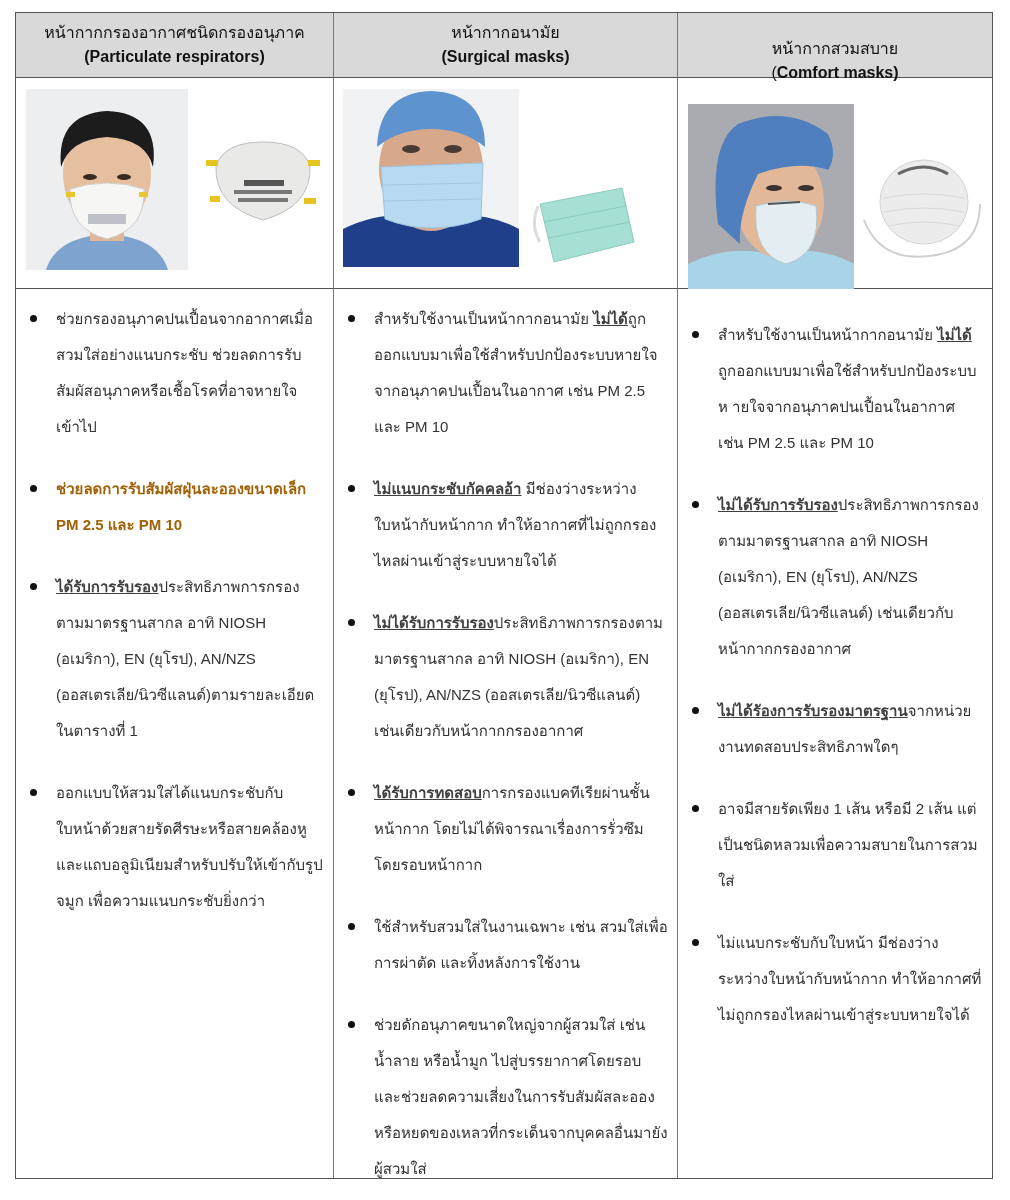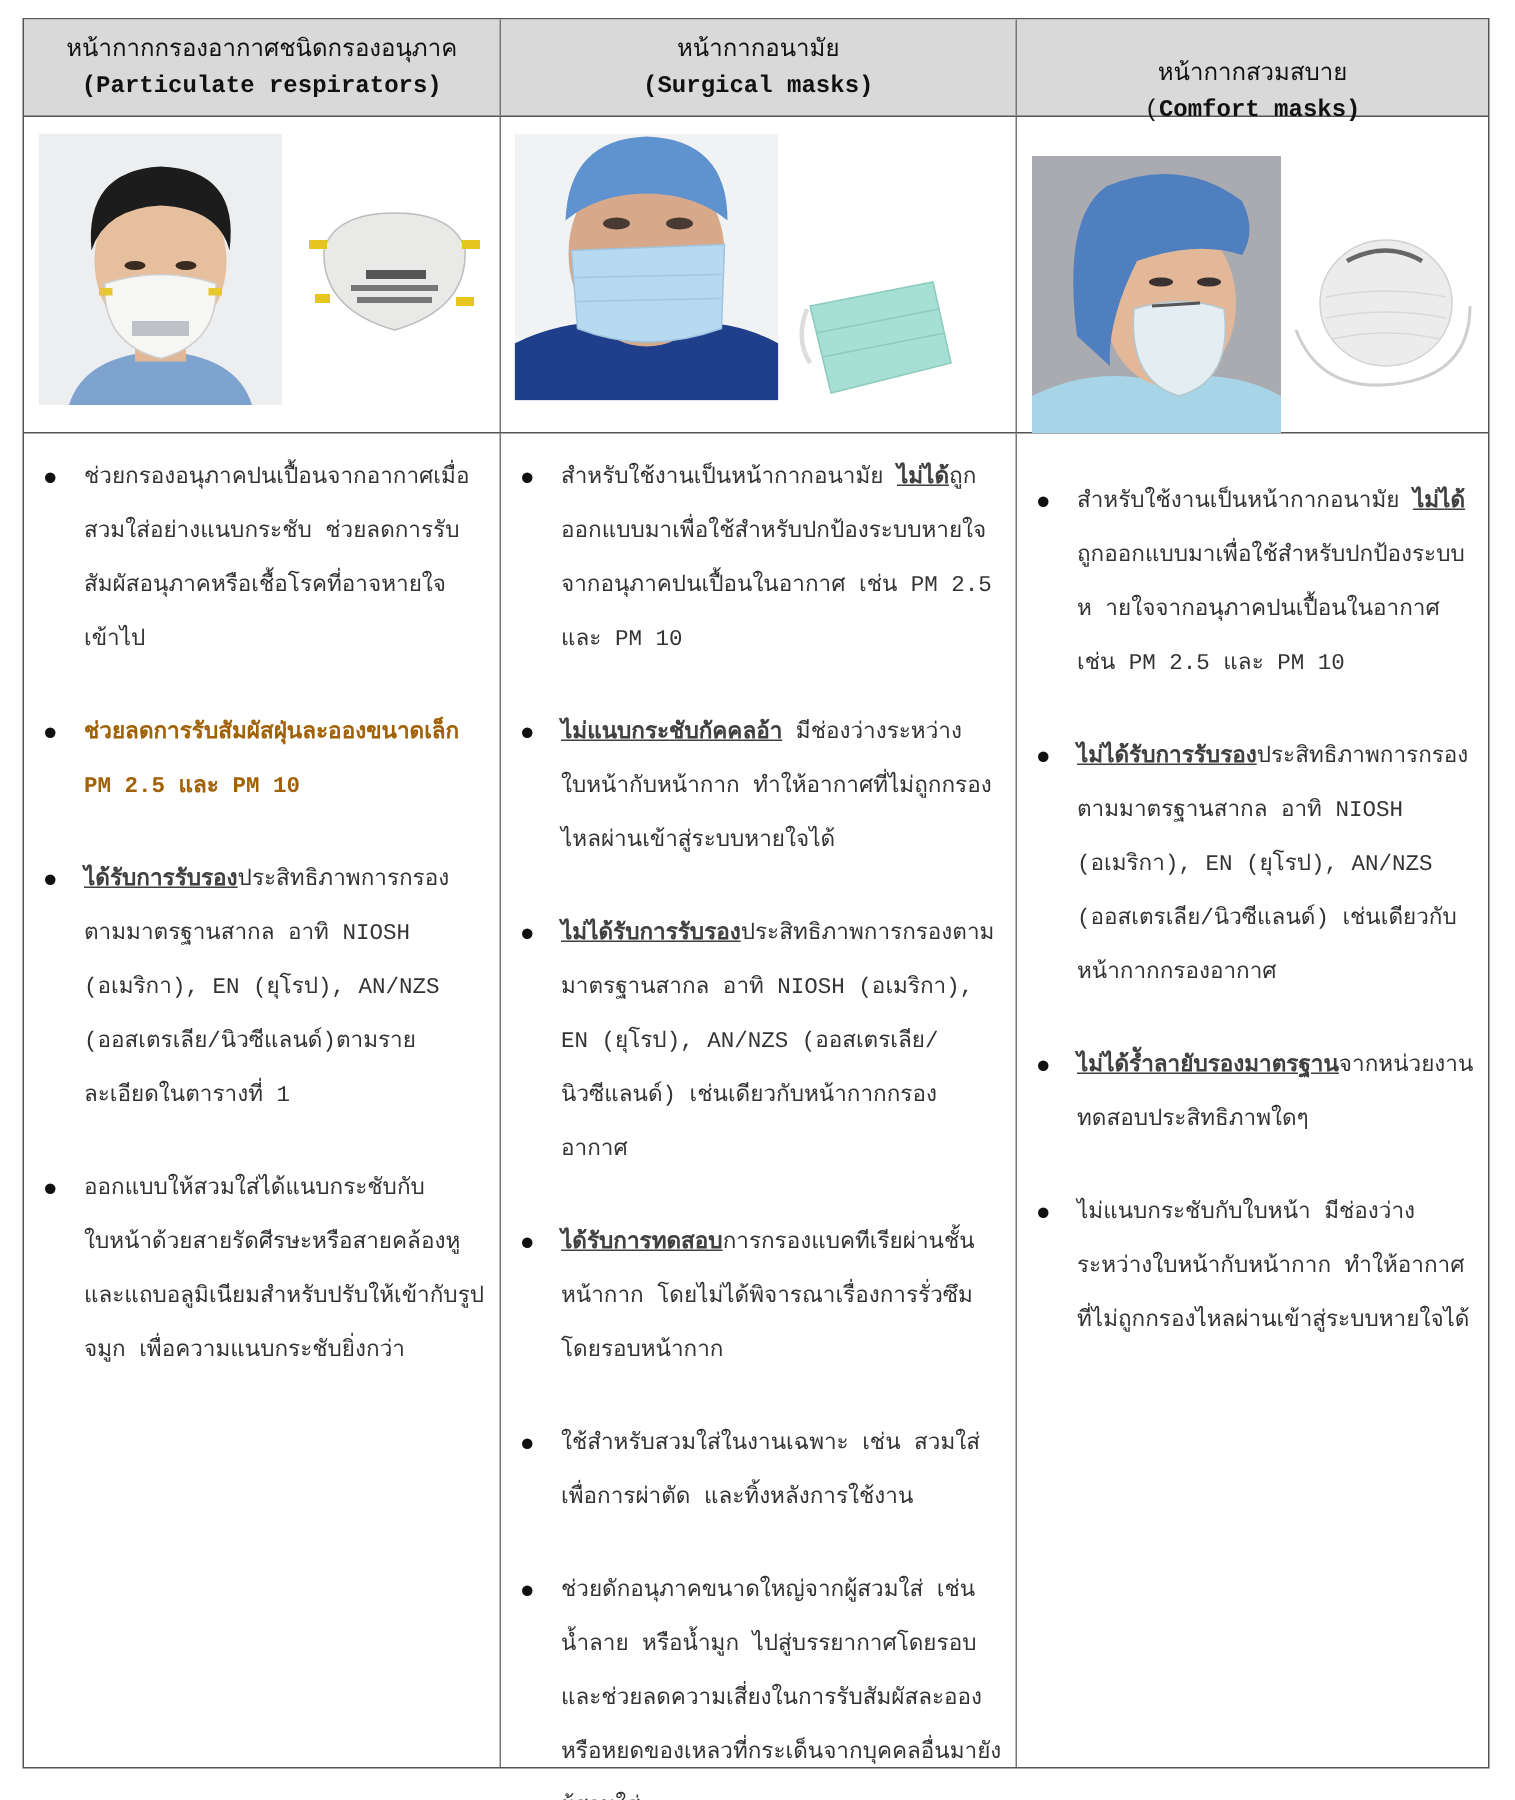--- a/index.html
+++ b/index.html
@@ -1,20 +1,20 @@
 <!DOCTYPE html>
 <html><head>
 <meta charset="utf-8">
 <style>
   html, body { margin: 0; padding: 0; background: #ffffff; }
   body { width: 1010px; height: 1200px; position: relative; overflow: hidden;
          font-family: "Liberation Sans", "DejaVu Sans", sans-serif; color: #222; }
   .tbl { position: absolute; left: 15px; top: 12px; width: 978px; height: 1167px;
          border: 1px solid #555; box-sizing: border-box; }
-  .row { position: absolute; left: 0; width: 100%; box-sizing: border-box; font-family: Liberation Mono, monospace; }
+  .row { position: absolute; left: 0; width: 100%; box-sizing: border-box; }
   .hdr { top: 0; height: 65px; background: #d9d9d9; border-bottom: 1px solid #555; }
   .img { top: 65px; height: 211px; border-bottom: 1px solid #555; }
   .body { top: 276px; height: 889px; }
   .cell { position: absolute; top: 0; height: 100%; box-sizing: border-box; }
   .c0 { left: 0; width: 318px; border-right: 1px solid #777; }
   .c1 { left: 318px; width: 344px; border-right: 1px solid #777; }
   .c2 { left: 662px; width: 314px; margin-top: 16px; }
   .hdr .cell { display: flex; flex-direction: column; align-items: center; justify-content: center;
                font-size: 16px; line-height: 24px; color: #111; text-align: center; }
   .hdr .en { font-weight: bold; }
@@ -147,18 +147,19 @@
         <li><u>ไม่ได้รับการรับรอง</u><span>ประสิทธิภาพการกรองตามมาตรฐานสากล  อาทิ NIOSH (อเมริกา), EN (ยุโรป), AN/NZS (ออสเตรเลีย/นิวซีแลนด์) เช่นเดียวกับหน้ากากกรองอากาศ</span></li>
         <li><u>ได้รับการทดสอบ</u><span>การกรองแบคทีเรียผ่านชั้นหน้ากาก โดยไม่ได้พิจารณาเรื่องการรั่วซึมโดยรอบหน้ากาก</span></li>
         <li><span>ใช้สำหรับสวมใส่ในงานเฉพาะ เช่น สวมใส่เพื่อการผ่าตัด และทิ้งหลังการใช้งาน</span></li>
         <li><span>ช่วยดักอนุภาคขนาดใหญ่จากผู้สวมใส่ เช่น น้ำลาย หรือน้ำมูก ไปสู่บรรยากาศโดยรอบ และช่วยลดความเสี่ยงในการรับสัมผัสละอองหรือหยดของเหลวที่กระเด็นจากบุคคลอื่นมายังผู้สวมใส่</span></li>
       </ul>
     </div>
     <div class="cell c2">
       <ul class="bullets">
         <li><span>สำหรับใช้งานเป็นหน้ากากอนามัย </span><u>ไม่ได้</u><span>ถูกออกแบบมาเพื่อใช้สำหรับปกป้องระบบห  ายใจจากอนุภาคปนเปื้อนในอากาศ เช่น PM 2.5 และ PM 10</span></li>
         <li><u>ไม่ได้รับการรับรอง</u><span>ประสิทธิภาพการกรองตามมาตรฐานสากล  อาทิ NIOSH (อเมริกา), EN (ยุโรป), AN/NZS (ออสเตรเลีย/นิวซีแลนด์) เช่นเดียวกับหน้ากากกรองอากาศ</span></li>
-        <li><u>ไม่ได้รัำลายับรองมาตรฐาน</u><span>จากหน่วยงานทดสอบประสิทธิภาพใดๆ</span></li>
+        <li><u>ไม่ได้รัองการรับรองมาตรฐาน</u><span>จากหน่วยงานทดสอบประสิทธิภาพใดๆ</span></li>
+        <li><span>อาจมีสายรัดเพียง 1 เส้น หรือมี 2 เส้น แต่เป็นชนิดหลวมเพื่อความสบายในการสวมใส่</span></li>
         <li><span>ไม่แนบกระชับกับใบหน้า มีช่องว่างระหว่างใบหน้ากับหน้ากาก ทำให้อากาศที่ไม่ถูกกรองไหลผ่านเข้าสู่ระบบหายใจได้</span></li>
       </ul>
     </div>
   </div>
 </div>
 
 </body></html>

